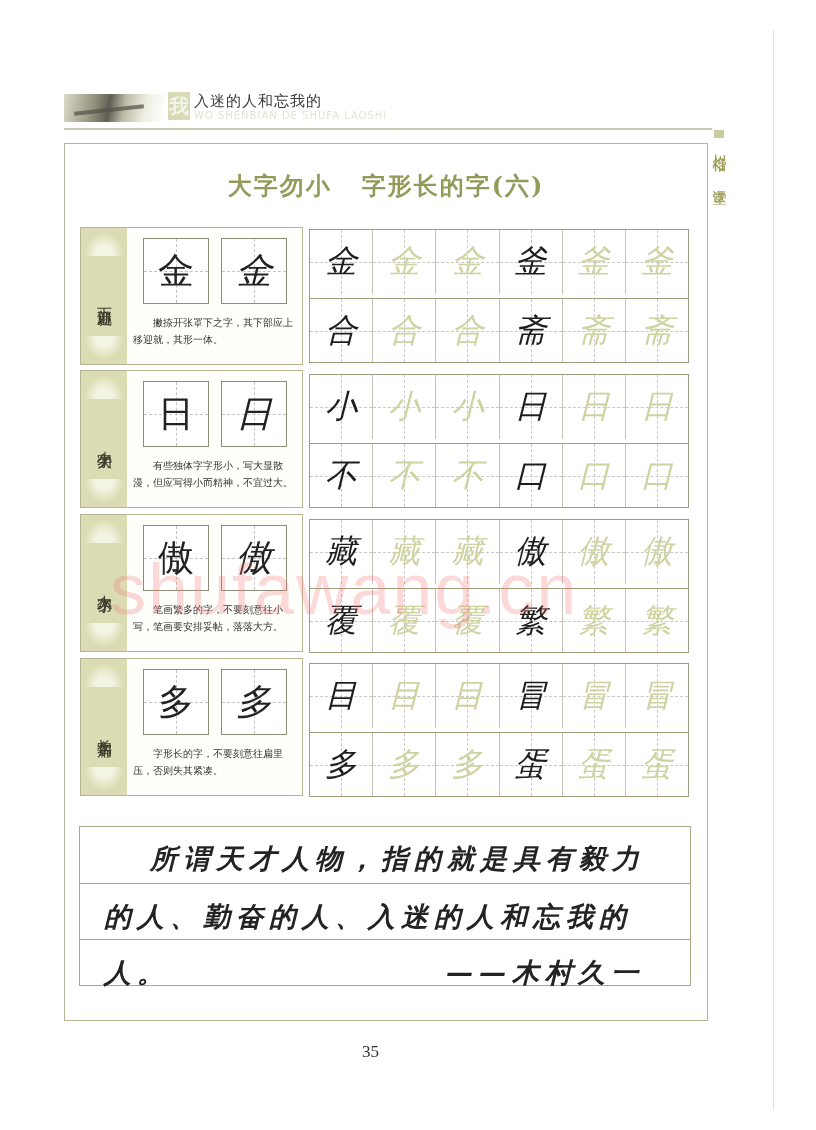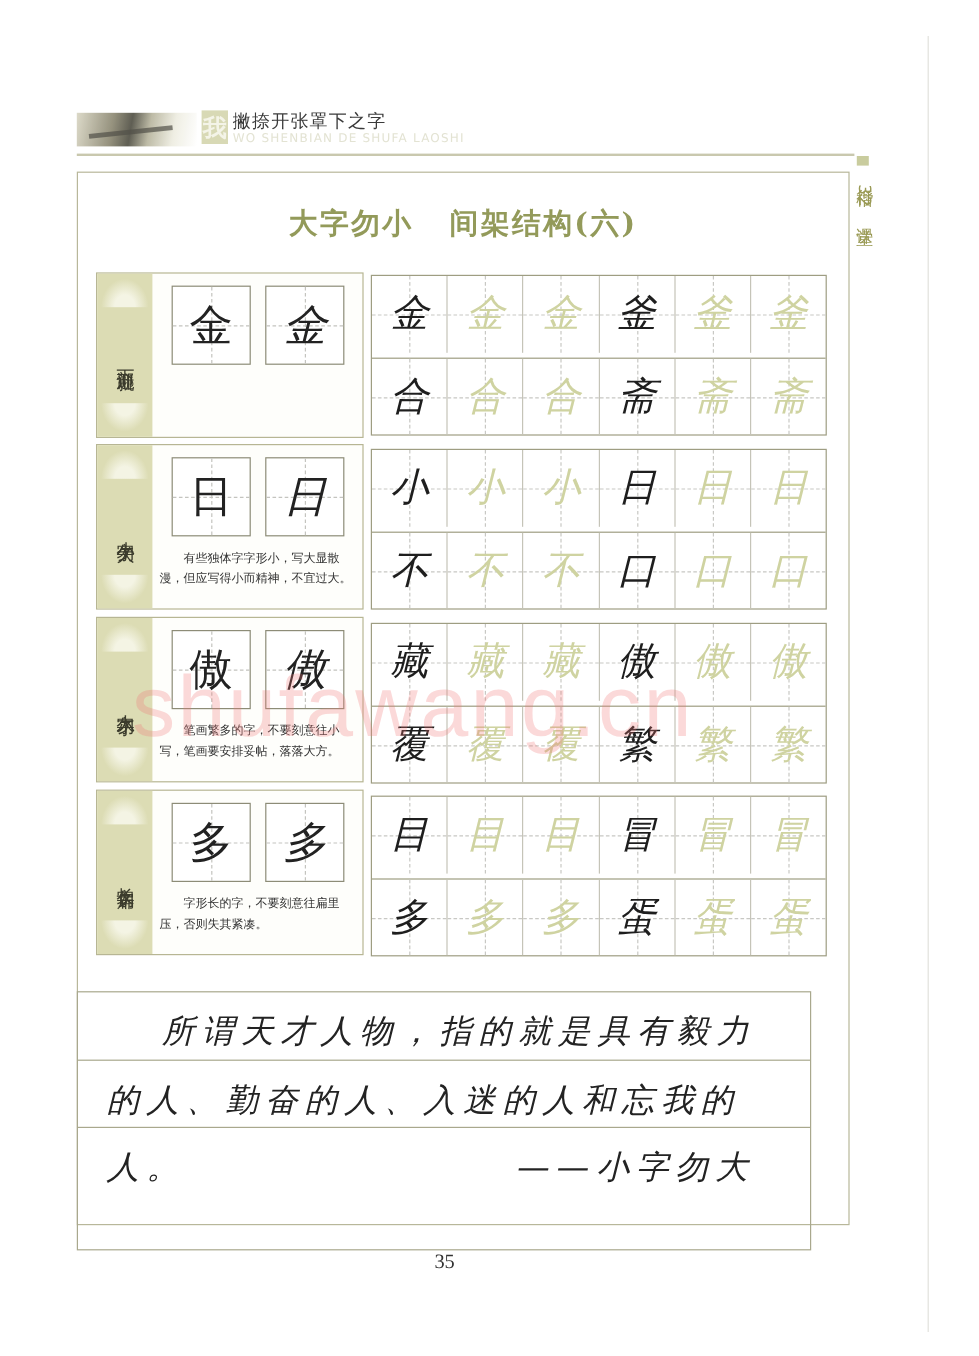--- a/index.html
+++ b/index.html
@@ -59,64 +59,65 @@
   .cell { position: relative; flex: 1; border-right: 1px solid #c5c4b8; }
   .cell:last-child { border-right: none; }
   .cell::before { content:""; position:absolute; left:0; right:0; top:50%; border-top:1px dashed #c8c8c4; }
   .cell::after { content:""; position:absolute; top:0; bottom:0; left:50%; border-left:1px dashed #c8c8c4; }
   .cell .ch { position:absolute; inset:0; display:flex; align-items:center; justify-content:center; z-index:1;
     font-size: 32px; font-family: "DejaVu Serif", serif; font-style: italic; }
   .cell.model .ch { color: #1e1e1e; }
   .cell.trace .ch { color: #cfd3a1; }
 
   
-  .quote { position: absolute; left: 64px; top: 826px; width: 612px; height: 216px; border: 1px solid #a9a88d; }
+  .quote { position: absolute; left: 79px; top: 826px; width: 612px; height: 160px; border: 1px solid #a9a88d; font-weight: bold; }
   .quote-line { position: absolute; left: 0; width: 100%; height: 1px; background: #a9a88d; }
   .quote-text { position: absolute; font-family: "DejaVu Serif", serif; font-style: italic; font-size: 27px; color: #232323; letter-spacing: 6px; white-space: nowrap; }
   .q1 { left: 70px; top: 14px; }
   .q2 { left: 24px; top: 72px; }
   .q3 { left: 24px; top: 128px; }
   .q-author { left: 366px; top: 128px; }
 
   .page-number { position: absolute; left: 362px; top: 1042px; font-family: Liberation Serif, serif; font-size: 17px; color: #333; }
 
   .watermark { position: absolute; left: 110px; top: 548px; font-family: Liberation Sans, sans-serif; font-size: 72px;
     color: rgba(240,120,120,0.28); letter-spacing: 2px; pointer-events: none; z-index: 5; }
 </style>
 </head>
 <body>
 
 <div class="page-edge"></div>
 
 <div class="header">
   <div class="header-art"></div>
   <div class="header-badge">我</div>
-  <div class="header-title">撇捺开张罩下之字</div>
+  <div class="header-title">入迷的人和忘我的</div>
   <div class="header-sub">WO SHENBIAN DE SHUFA LAOSHI</div>
   <div class="header-rule"></div>
 </div>
 <div class="header-square"></div>
 <div class="side-label">行楷 32 课堂</div>
 
 <div class="frame"></div>
 
 <div class="lesson-title">
-  <span>大字勿小</span><span>间架结构(六)</span>
+  <span>大字勿小</span><span>字形长的字(六)</span>
 </div>
 
 <div class="rule-panel" style="top:227px;">
   <div class="rule-side">
     <div class="rule-side-text">下部迎就</div>
   </div>
   <div class="sample-box s1">
       <div class="ch">金</div>
     </div>
   <div class="sample-box s2">
       <div class="ch">金</div>
     </div>
+  <div class="rule-desc">撇捺开张罩下之字，其下部应上移迎就，其形一体。</div>
 </div>
 
 <div class="rule-panel" style="top:370px;">
   <div class="rule-side">
     <div class="rule-side-text">小字勿大</div>
   </div>
   <div class="sample-box s1">
       <div class="ch">日</div>
     </div>
   <div class="sample-box s2">
@@ -322,18 +323,18 @@
       </div>
   </div>
 </div>
 
 <div class="quote">
   <div class="quote-line" style="top:56px;"></div>
   <div class="quote-line" style="top:112px;"></div>
   <div class="quote-text q1">所谓天才人物，指的就是具有毅力</div>
   <div class="quote-text q2">的人、勤奋的人、入迷的人和忘我的</div>
   <div class="quote-text q3">人。</div>
-  <div class="quote-text q-author">——小字勿大</div>
+  <div class="quote-text q-author">——木村久一</div>
 </div>
 
 <div class="page-number">35</div>
 
 <div class="watermark">shufawang.cn</div>
 
 </body></html>

